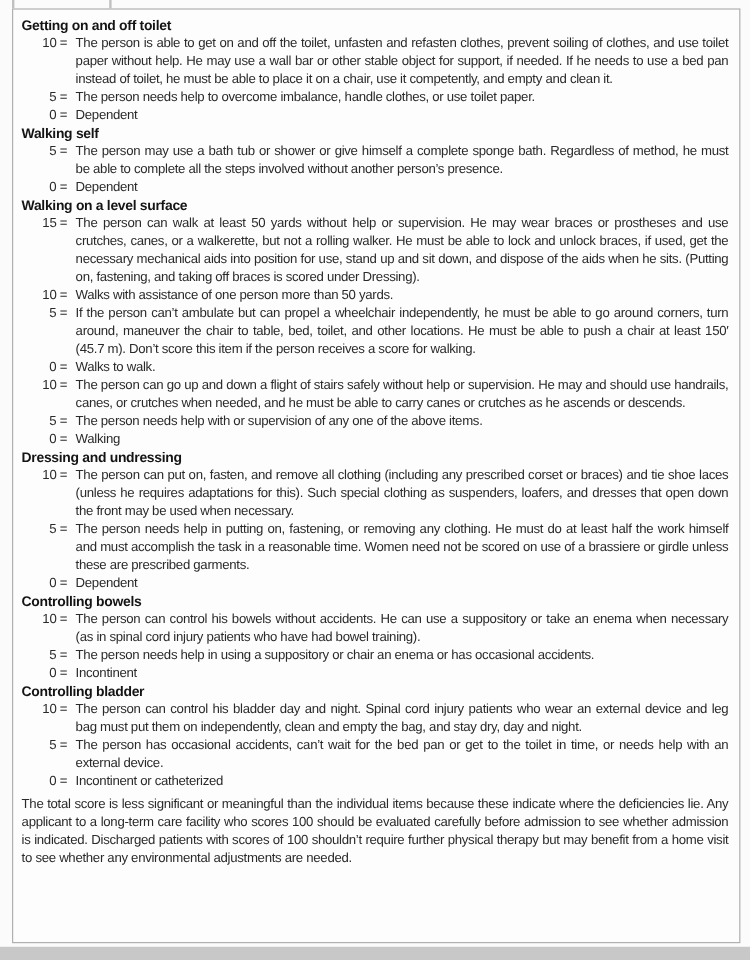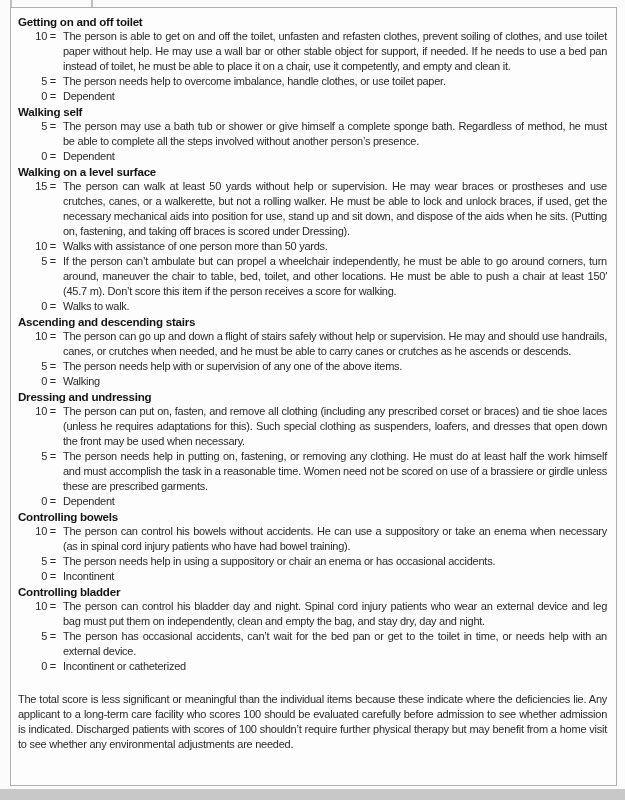--- a/index.html
+++ b/index.html
@@ -44,21 +44,21 @@
     flex: 0 0 38px;
     text-align: right;
     white-space: pre;
   }
   .score-text {
     flex: 1;
     margin-left: 7px;
     text-align: justify;
   }
   .footer-para {
-    margin-top: 18px;
+    margin-top: 4px;
     text-align: justify;
   }
   .bottom-strip {
     position: absolute;
     left: 0;
     top: 789px;
     width: 625px;
     height: 11px;
     background: #c8c8c8;
   }
@@ -115,21 +115,20 @@
           <div class="score-item">
             <span class="score-cell">5 =</span>
             <div class="score-text">If the person can’t ambulate but can propel a wheelchair independently, he must be able to go around corners, turn around, maneuver the chair to table, bed, toilet, and other locations. He must be able to push a chair at least 150′ (45.7 m). Don’t score this item if the person receives a score for walking.</div>
           </div>
           <div class="score-item">
             <span class="score-cell">0 =</span>
             <div class="score-text">Walks to walk.</div>
           </div>
         </div>
         <div class="section">
-          <div class="section-heading">Ascending and descending stairs</div>
           <div class="score-item">
             <span class="score-cell">10 =</span>
             <div class="score-text">The person can go up and down a flight of stairs safely without help or supervision. He may and should use handrails, canes, or crutches when needed, and he must be able to carry canes or crutches as he ascends or descends.</div>
           </div>
           <div class="score-item">
             <span class="score-cell">5 =</span>
             <div class="score-text">The person needs help with or supervision of any one of the above items.</div>
           </div>
           <div class="score-item">
             <span class="score-cell">0 =</span>

